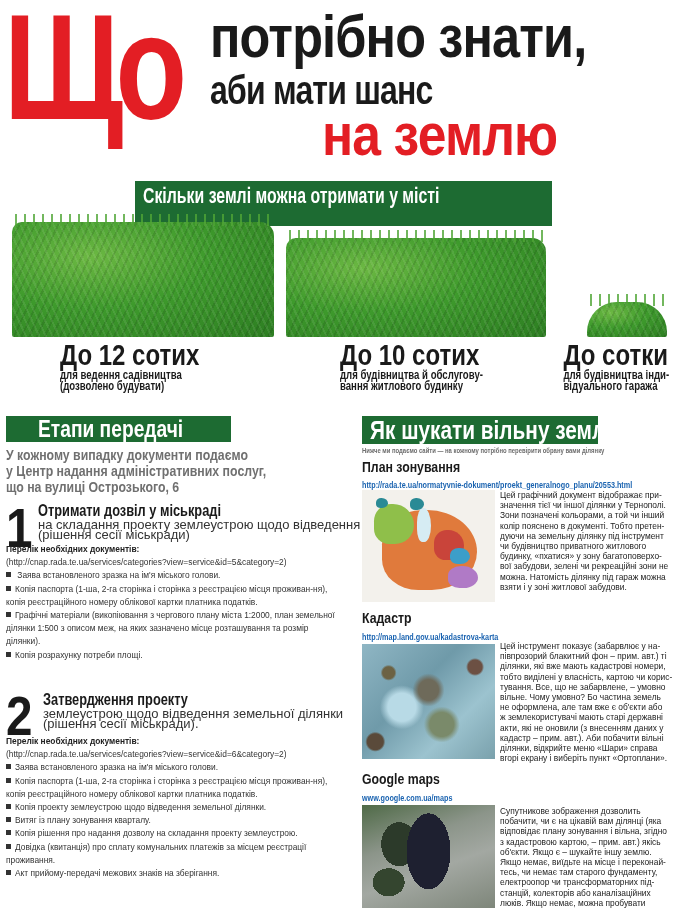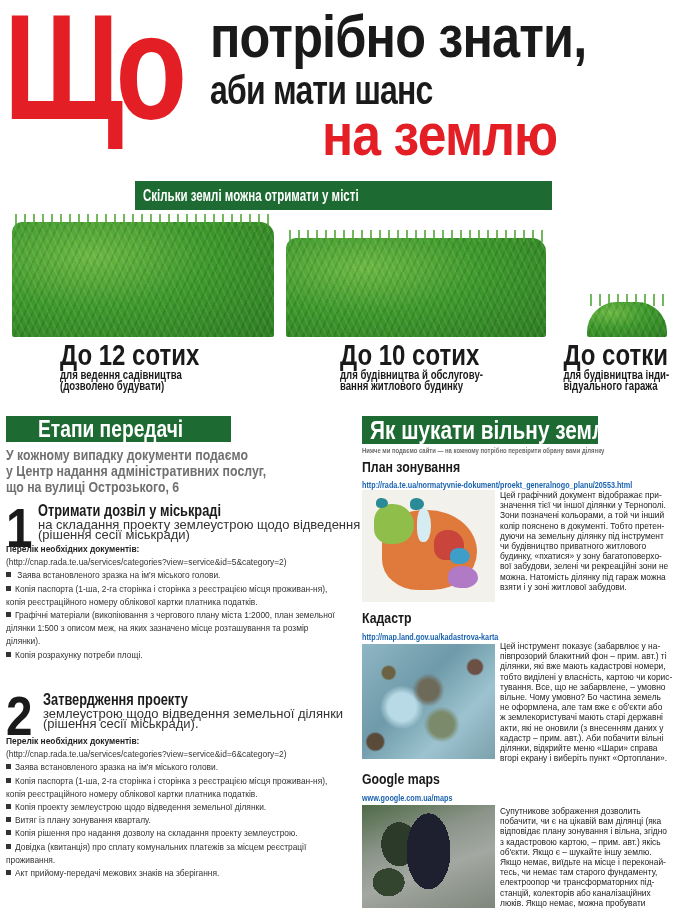--- a/index.html
+++ b/index.html
@@ -28,21 +28,21 @@
     font-weight: 700; font-size: 60px; line-height: 66px; color: #e31e24;
     letter-spacing: -1px; transform: scaleX(0.86); transform-origin: left top; white-space: nowrap;
   }
 
   
   .banner {
     position: absolute; background: #1d6b32; color: #fff; font-weight: 700;
     white-space: nowrap; overflow: hidden;
   }
   .banner span { display: inline-block; transform-origin: left center; }
-  .banner-top { left: 135px; top: 181px; width: 417px; height: 29px; font-size: 16px; line-height: 29px; padding-left: 8px; }
+  .banner-top { left: 135px; top: 181px; width: 417px; height: 45px; font-size: 22px; line-height: 29px; padding-left: 8px; }
   .banner-top span { transform: scaleX(0.72); }
   .banner-left { left: 6px; top: 416px; width: 225px; height: 26px; font-size: 24px; line-height: 26px; padding-left: 32px; }
   .banner-left span { transform: scaleX(0.8); }
   .banner-right { left: 362px; top: 416px; width: 236px; height: 28px; font-size: 26px; line-height: 28px; padding-left: 8px; }
   .banner-right span { transform: scaleX(0.8); }
 
   
   .grass {
     position: absolute; border-radius: 10px 14px 2px 2px;
     background:

